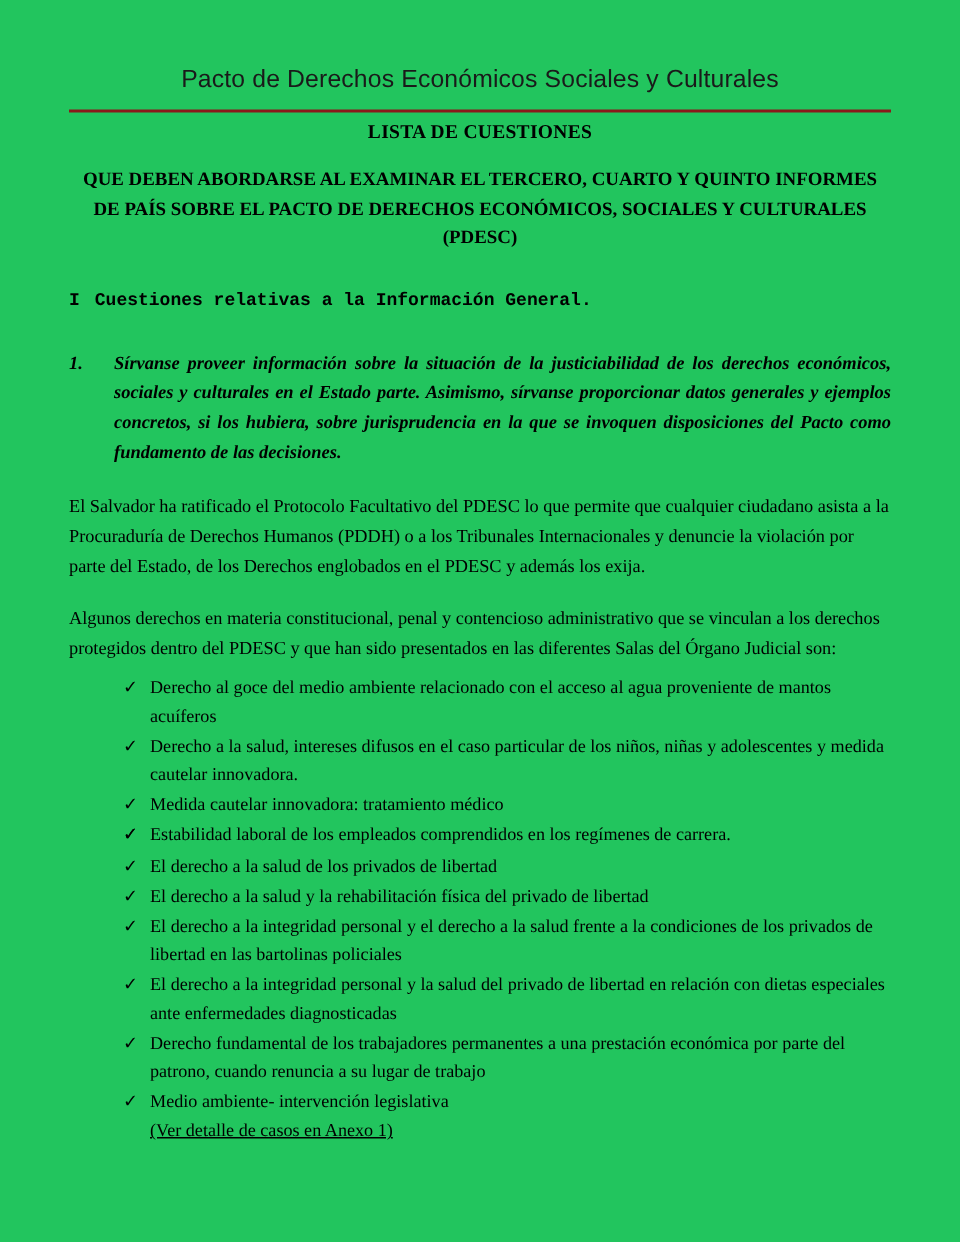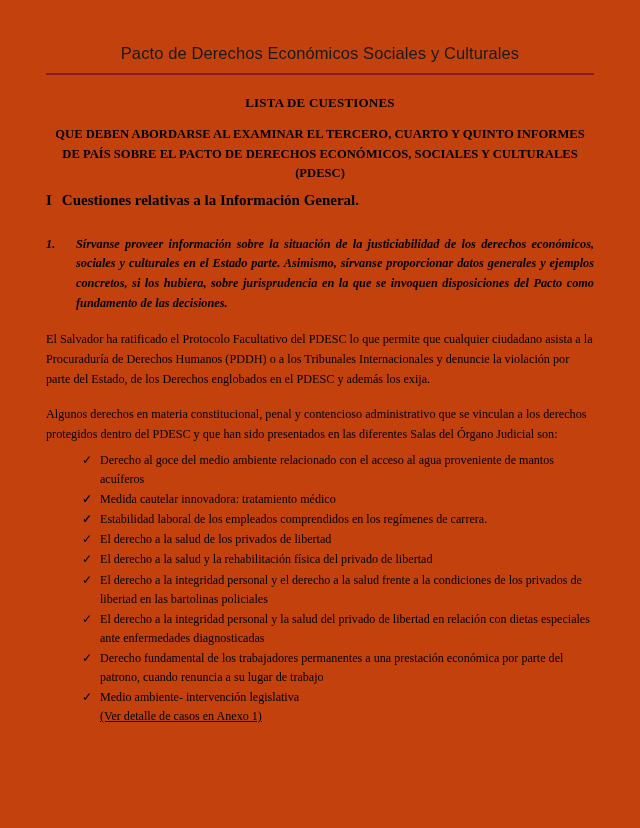--- a/index.html
+++ b/index.html
@@ -8,21 +8,21 @@
     background: #ffffff;
   }
   body {
     font-family: "Liberation Serif", serif;
     color: #000000;
   }
   .page {
     position: relative;
     width: 640px;
     height: 828px;
-    background: #c2410c;
+    background: #22c55e;
     box-sizing: border-box;
     padding: 0;
     overflow: hidden;
   }
   .content {
     padding: 44px 46px 0 46px;
   }
   
   .doc-header {
     text-align: center;
@@ -34,34 +34,35 @@
   }
   .header-rule {
     border-bottom: 2px solid #8a1a1a;
     margin: 4px 0 0 0;
   }
   
   .title-center {
     text-align: center;
     font-weight: bold;
     font-size: 13px;
-    margin-top: 20px;
+    margin-top: 5px;
     letter-spacing: 0.2px;
   }
   .title-block {
     font-weight: bold;
     font-size: 12.6px;
     line-height: 1.55;
     margin-top: 14px;
     text-align: center;
   }
   .section-heading {
     font-weight: bold;
-    font-size: 15px;
-    margin-top: 8px;
+    font-size: 12px;
+    margin-top: 24px;
+    font-family: Liberation Mono, monospace;
   }
   .section-heading .num {
     margin-right: 10px;
   }
   
   .question {
     display: flex;
     margin-top: 26px;
     font-style: italic;
     font-weight: bold;
@@ -154,21 +155,21 @@
       <div class="qnum">1.</div>
       <div class="qtext">Sírvanse proveer información sobre la situación de la justiciabilidad de los derechos económicos, sociales y culturales en el Estado parte. Asimismo, sírvanse proporcionar datos generales y ejemplos concretos, si los hubiera, sobre jurisprudencia en la que se invoquen disposiciones del Pacto como fundamento de las decisiones.</div>
     </div>
 
     <p class="body">El Salvador ha ratificado el Protocolo Facultativo del PDESC lo que permite que cualquier ciudadano asista a la Procuraduría de Derechos Humanos (PDDH) o a los Tribunales Internacionales y denuncie la violación por parte del Estado, de los Derechos englobados en el PDESC y además los exija.</p>
 
     <p class="body">Algunos derechos en materia constitucional, penal y contencioso administrativo que se vinculan a los derechos protegidos dentro del PDESC y que han sido presentados en las diferentes Salas del Órgano Judicial son:</p>
 
     <ul class="check-list">
       <li><span class="tick">✓</span><span>Derecho al goce del medio ambiente relacionado con el acceso al agua proveniente de mantos acuíferos</span></li>
-      <li><span class="tick">✓</span></li>
+      <li><span class="tick">✓</span><span>Derecho a la salud, intereses difusos en el caso particular de los niños, niñas y adolescentes y medida cautelar innovadora.</span></li>
       <li><span class="tick">✓</span><span>Medida cautelar innovadora: tratamiento médico</span></li>
       <li><span class="tick">✓</span></li>
       <li><span class="tick">✓</span><span>Estabilidad laboral de los empleados comprendidos en los regímenes de carrera.</span></li>
       <li><span class="tick">✓</span><span>El derecho a la salud de los privados de libertad</span></li>
       <li><span class="tick">✓</span><span>El derecho a la salud y la rehabilitación física del privado de libertad</span></li>
       <li><span class="tick">✓</span><span>El derecho a la integridad personal y el derecho a la salud frente a la condiciones de los privados de libertad en las bartolinas policiales</span></li>
       <li><span class="tick">✓</span><span>El derecho a la integridad personal y la salud del privado de libertad en relación con dietas especiales ante enfermedades diagnosticadas</span></li>
       <li><span class="tick">✓</span><span>Derecho fundamental de los trabajadores permanentes a una prestación económica por parte del patrono, cuando renuncia a su lugar de trabajo</span></li>
       <li><span class="tick">✓</span><span>Medio ambiente- intervención legislativa</span><span class="sub-line">(Ver detalle de casos en Anexo 1)</span></li>
     </ul>

